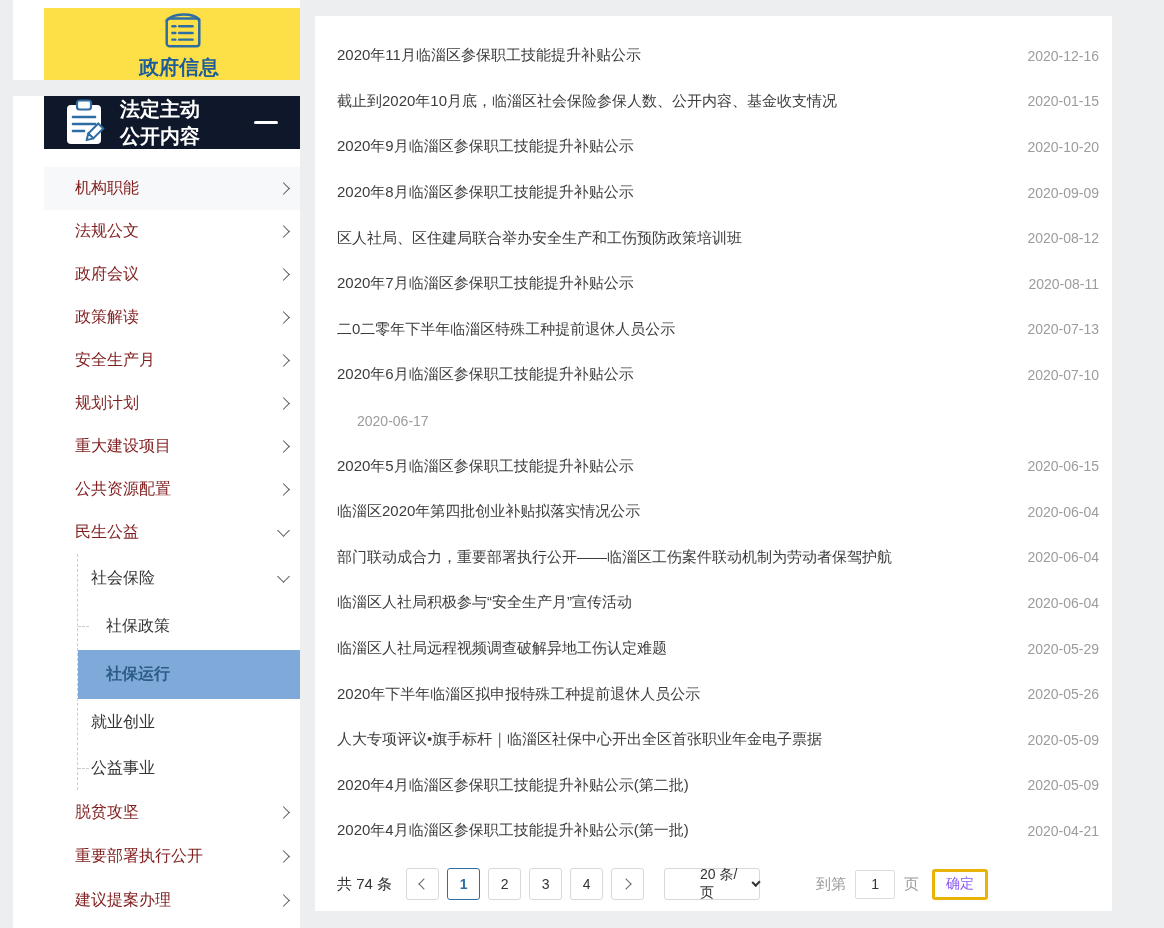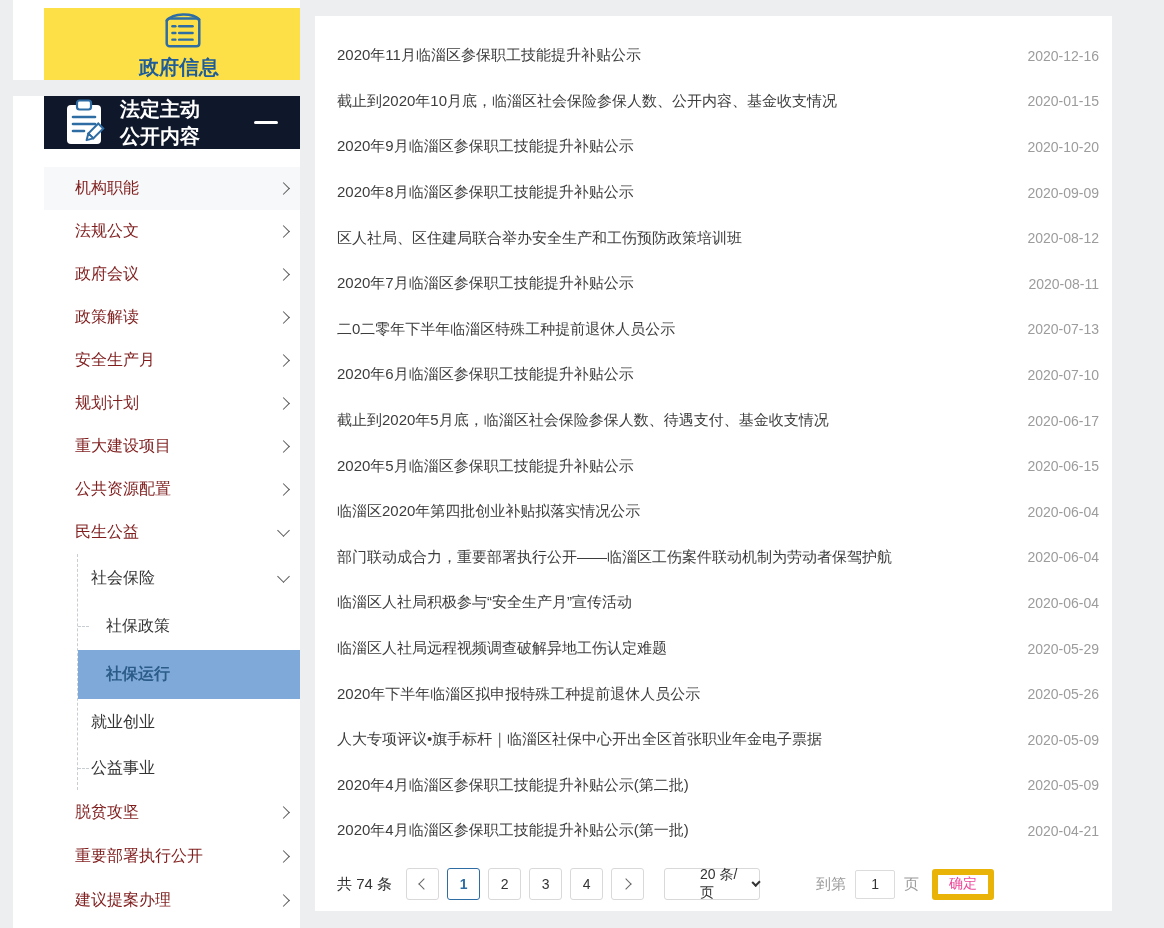--- a/index.html
+++ b/index.html
@@ -97,22 +97,22 @@
     transform:rotate(45deg); margin-top:-4px; }
 
   .goto { margin-left:56px; display:flex; align-items:center; gap:9px; }
   .goto .glabel { color:#9b9b9b; font-size:15px; }
   .goto input {
     width:40px; height:29px; border:1px solid #dcdcdc; border-radius:2px;
     text-align:center; font-size:14px; color:#333; outline:none;
     font-family:"Liberation Sans", sans-serif;
   }
   .confirm {
-    height:31px; padding:0 11px; background:#fff; border:6px solid #eab308; border-radius:3px;
-    font-size:14px; color:#ec4899; display:flex; align-items:center; cursor:pointer; margin-left:4px;
+    height:31px; padding:0 11px; background:#fff; border:3px solid #eab308; border-radius:3px;
+    font-size:14px; color:#8b5cf6; display:flex; align-items:center; cursor:pointer; margin-left:4px;
   }
 </style>
 </head>
 <body>
 
 <div class="sidebar">
 
   <div class="gov-card">
     <svg class="ic" viewBox="0 0 48 48">
       <g fill="none" stroke="#2e6da4" stroke-width="2.6" stroke-linecap="round" stroke-linejoin="round">
@@ -257,21 +257,20 @@
     </div>
     <div class="item">
       <span class="title">二0二零年下半年临淄区特殊工种提前退休人员公示</span>
       <span class="date">2020-07-13</span>
     </div>
     <div class="item">
       <span class="title">2020年6月临淄区参保职工技能提升补贴公示</span>
       <span class="date">2020-07-10</span>
     </div>
     <div class="item">
-      <span class="title">截止到2020年5月底，临淄区社会保险参保人数、待遇支付、基金收支情况</span>
       <span class="date">2020-06-17</span>
     </div>
     <div class="item">
       <span class="title">2020年5月临淄区参保职工技能提升补贴公示</span>
       <span class="date">2020-06-15</span>
     </div>
     <div class="item">
       <span class="title">临淄区2020年第四批创业补贴拟落实情况公示</span>
       <span class="date">2020-06-04</span>
     </div>

